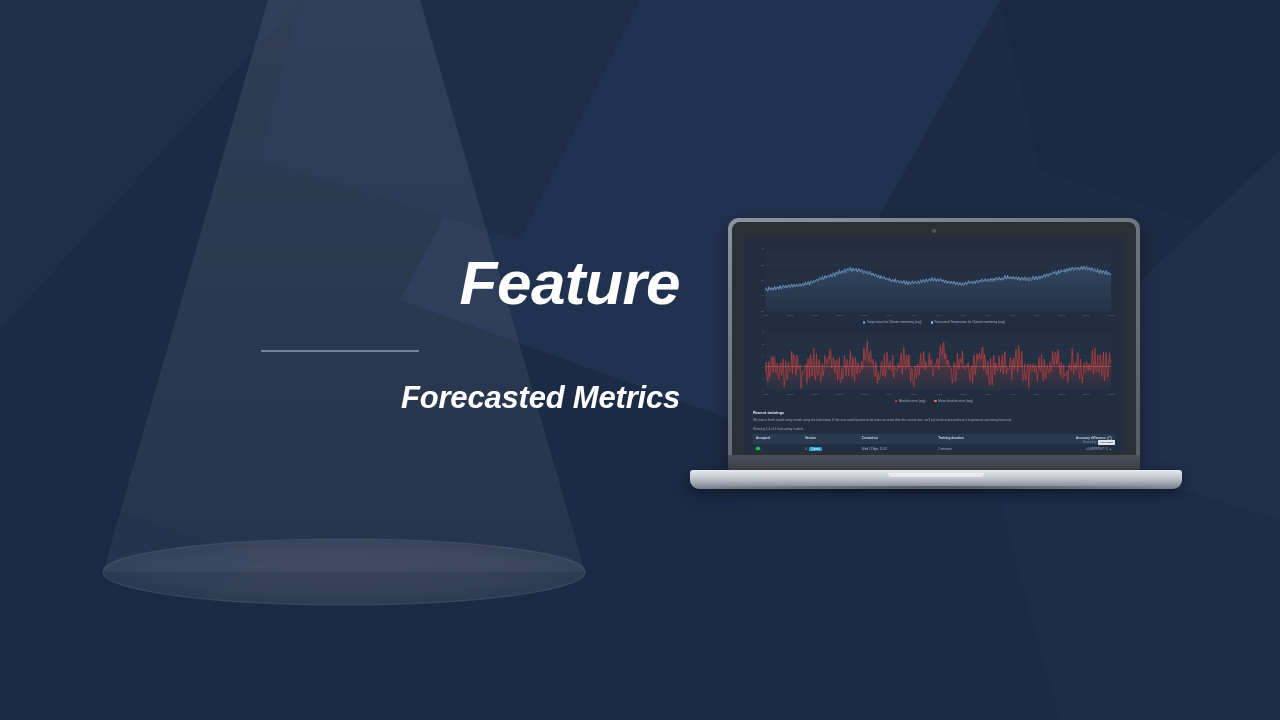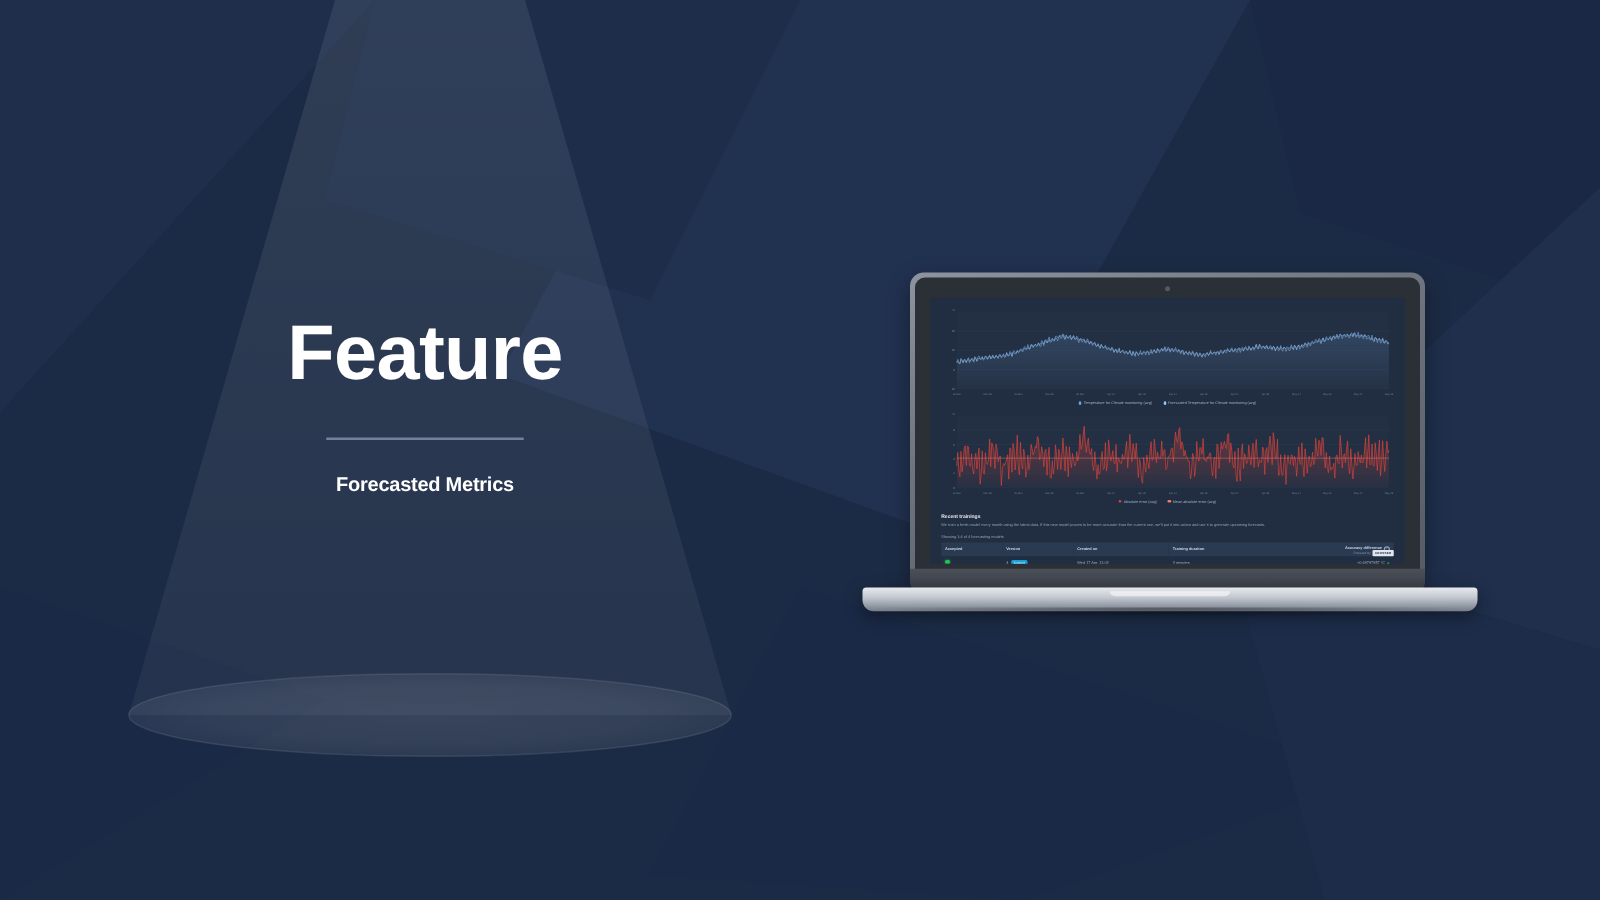--- a/index.html
+++ b/index.html
@@ -37,22 +37,23 @@
     height: 720px;
     pointer-events: none;
   }
 
   
   .title-block {
     position: absolute;
     left: 0;
     top: 252px;
     width: 680px;
-    text-align: center;
+    text-align: right;
     z-index: 6;
+    font-style: italic;
   }
   .title-line {
     color: #ffffff;
     font-size: 62px;
     line-height: 1.0;
     font-weight: bold;
     letter-spacing: -0.5px;
     display: block;
   }
   .title-line.l1 { margin-bottom: 6px; }
@@ -60,21 +61,21 @@
     width: 158px;
     height: 2px;
     background: #8c9bb5;
     margin: 36px auto 0 auto;
     border: 0;
     opacity: .75;
   }
   .subtitle {
     display: block;
     color: #ffffff;
-    font-size: 16px;
+    font-size: 31px;
     font-weight: bold;
     margin-top: 28px;
     letter-spacing: -0.2px;
   }
 
   
   #laptop {
     position: absolute;
     left: 690px;
     top: 218px;

